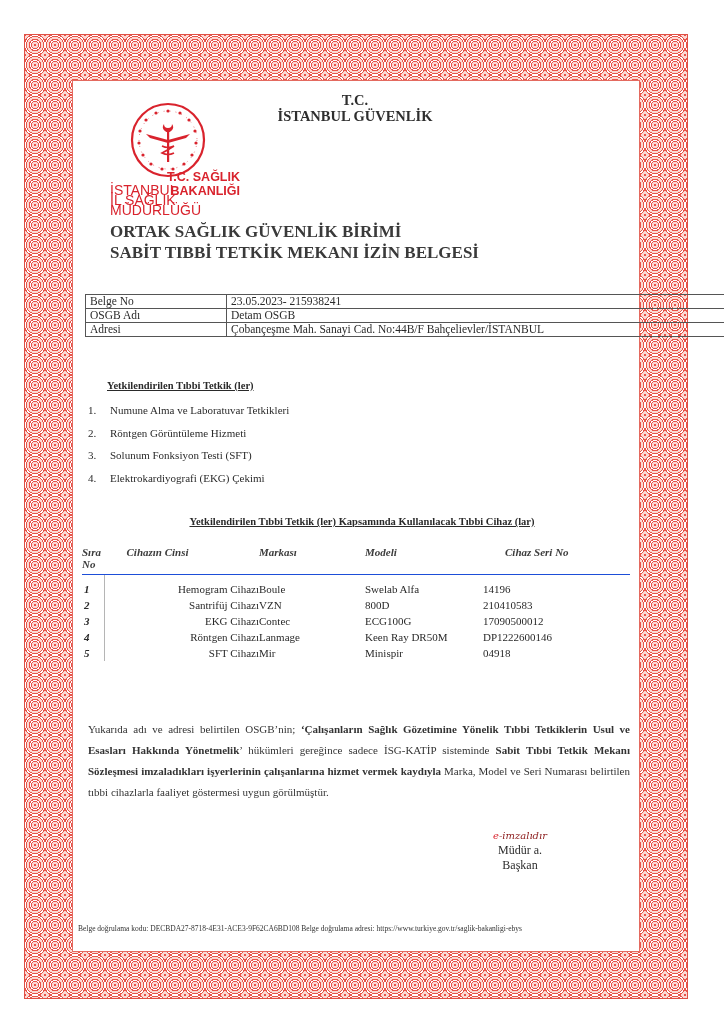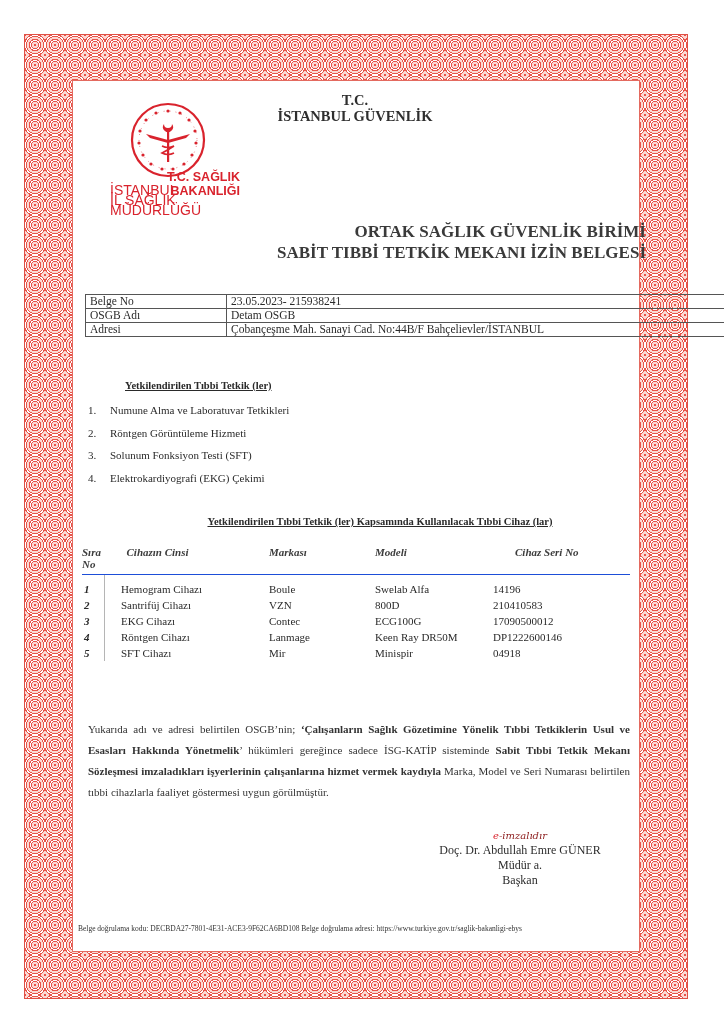--- a/index.html
+++ b/index.html
@@ -12,33 +12,33 @@
     background-size:20px 20px;
     border:1px solid #e05046;
   }
   .frame-inner { position:absolute; left:72px; top:80px; width:566px; height:870px; background:#ffffff;
     border:1px solid #e46a60; }
   .abs { position:absolute; }
   .header-center { left:240px; width:230px; top:92px; text-align:center; font-weight:bold; font-size:14.5px; line-height:16px; color:#2f2f2f; }
   .logo { left:128px; top:100px; width:80px; height:80px; }
   .logo-title { left:110px; width:130px; top:170px; text-align:right; font-family:"Liberation Sans", sans-serif; color:#d9232d; font-weight:bold; font-size:12.5px; }
   .logo-sub { left:110px; width:130px; top:185px; text-align:left; font-family:"Liberation Sans", sans-serif; color:#d9232d; font-size:14px; line-height:10px; }
-  .doc-title { left:126px; width:520px; top:221px; text-align:right; font-weight:bold; font-size:17px; line-height:21px; color:#3a3a3a; }
+  .doc-title { left:110px; width:520px; top:221px; text-align:left; font-weight:bold; font-size:17px; line-height:21px; color:#3a3a3a; }
   table.info { position:absolute; left:85px; top:294px; width:660px; border-collapse:collapse; font-size:11.5px; }
   table.info td { border:1px solid #555; padding:0 4px; height:13px; line-height:13px; }
   table.info td.lbl { width:132px; }
-  .sec-head { font-weight:bold; font-size:10.5px; text-decoration:underline;margin-left:18px; }
+  .sec-head { font-weight:bold; font-size:10.5px; text-decoration:underline; }
   .list { left:88px; top:404px; font-size:11px; }
   .list .li { height:22.5px; display:flex; }
   .list .num { width:22px; }
   table.dev { position:absolute; left:82px; top:546px; width:548px; border-collapse:collapse; font-size:11px; }
   table.dev th { font-style:italic; font-weight:bold; text-align:left; color:#3c3c3c; font-size:11px; vertical-align:top; padding:0 0 4px 0; border-bottom:1px solid #1d4ed8; line-height:12px; }
   table.dev td { height:16px; line-height:16px; padding:0; }
   table.dev td.sira { font-style:italic; font-weight:bold; width:20px; padding-left:2px; border-right:1px solid #b5b5b5; }
-  table.dev td.c1 { padding-left:16px; width:148px; }
+  table.dev td.c1 { padding-left:6px; width:148px;text-align:right; }
   table.dev td.c2 { width:106px; }
   table.dev td.c3 { width:118px; }
   .para { left:88px; width:542px; top:719px; font-size:11px; line-height:21px; text-align:justify; color:#333; }
   .para b { font-weight:bold; }
   .sign { left:420px; width:200px; top:828px; text-align:center; font-size:12px; line-height:15px; color:#2c2c2c; }
   .esig { font-family:"DejaVu Serif", serif; font-style:italic; color:#8b1a1a; font-size:10px; }
   .esig .e { color:#d9232d; }
   .verify { left:78px; top:924px; font-size:7.5px; color:#333; white-space:nowrap; }
 </style>
 </head>
@@ -178,18 +178,17 @@
         <td class="c3">Minispir</td>
         <td>04918</td>
       </tr>
   </tbody>
 </table>
 
 <div class="abs para"><span>Yukarıda adı ve adresi belirtilen OSGB’nin; </span><b>‘Çalışanların Sağlık Gözetimine Yönelik Tıbbi Tetkiklerin Usul ve Esasları Hakkında Yönetmelik</b><span>’ hükümleri gereğince sadece İSG-KATİP sisteminde </span><b>Sabit Tıbbi Tetkik Mekanı Sözleşmesi imzaladıkları işyerlerinin çalışanlarına hizmet vermek kaydıyla</b><span> Marka, Model ve Seri Numarası belirtilen tıbbi cihazlarla faaliyet göstermesi uygun görülmüştür.</span></div>
 
 <div class="abs sign">
   <div class="esig"><span class="e">e</span><span>-imzalıdır</span></div>
-  <div>Doç. Dr. Abdullah Emre GÜNER</div>
   <div>Müdür a.</div>
   <div>Başkan</div>
 </div>
 
-<div class="abs verify">Belge doğrulama kodu: DECBDA27-7801-4E31-ACE3-9F62CA6BD108 Belge doğrulama adresi: https://www.turkiye.gov.tr/saglik-bakanligi-ebys</div>
+<div class="abs verify">Belge doğrulama kodu: DECBDA27-8718-4E31-ACE3-9F62CA6BD108 Belge doğrulama adresi: https://www.turkiye.gov.tr/saglik-bakanligi-ebys</div>
 
 </body></html>

